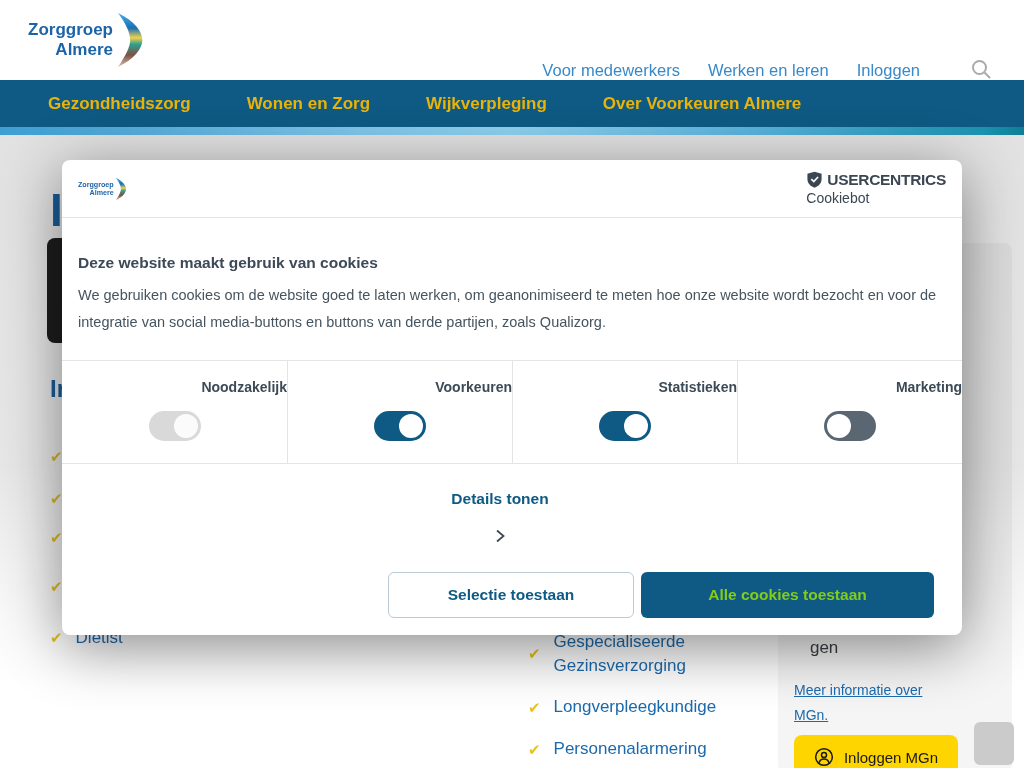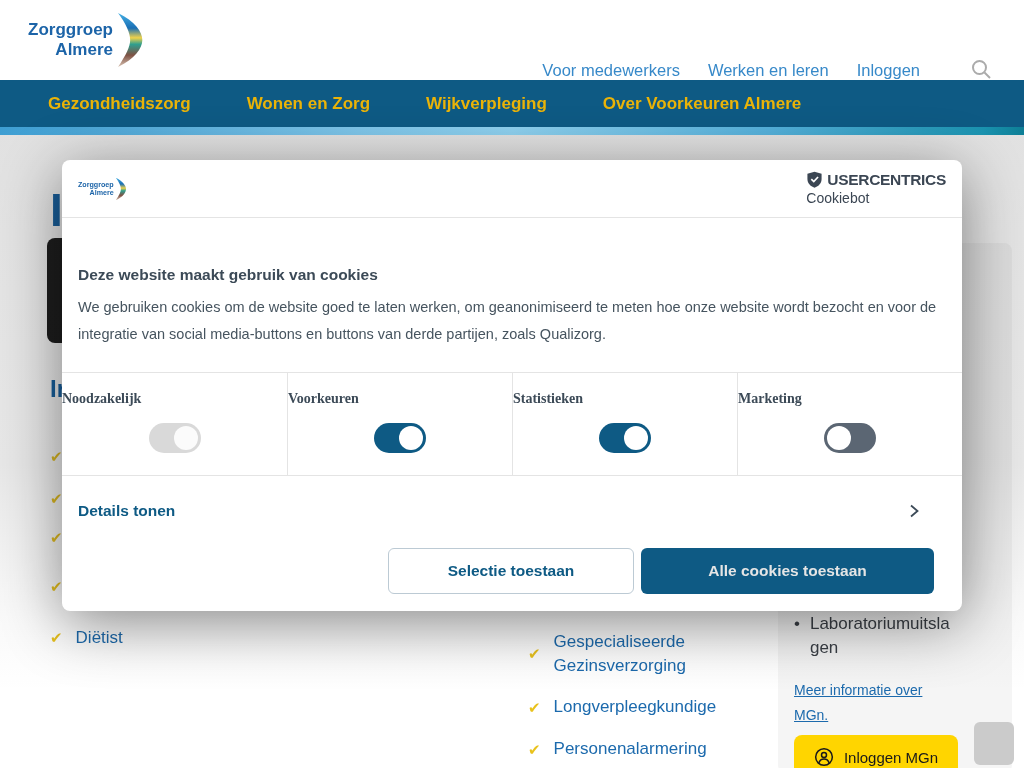--- a/index.html
+++ b/index.html
@@ -48,38 +48,38 @@
   
   .cookie-dialog { position:absolute; left:62px; top:160px; width:900px; background:#fff; border-radius:8px; z-index:10;
     box-shadow:0 12px 60px rgba(0,0,0,0.45); }
   .cd-header { height:58px; border-bottom:1px solid #e4e4e4; display:flex; align-items:center; justify-content:space-between; padding:0 16px; }
   .cd-logo { transform:scale(0.42); transform-origin:left center; display:flex; align-items:center; gap:3px; }
   .uc { display:flex; flex-direction:column; align-items:flex-start; }
   .uc-top { display:flex; align-items:flex-start; gap:4px; color:#3b4653; }
   .uc-word { font-weight:bold; font-size:15.5px; letter-spacing:-0.3px; }
   .uc-product { font-size:14px; color:#3b4653; margin-top:1px; }
   .cd-body { padding:0 16px; }
-  .cd-title { margin-top:48px; font-size:15.5px; font-weight:bold; color:#3c4a57; }
+  .cd-title { margin-top:36px; font-size:15.5px; font-weight:bold; color:#3c4a57; }
   .cd-desc { margin-top:10px; font-size:14.5px; color:#46545f; line-height:1.85; max-width:882px; }
   .cd-toggles { margin:24px -16px 0; border-top:1px solid #e4e4e4; border-bottom:1px solid #e4e4e4;
     display:grid; grid-template-columns:repeat(4,1fr); }
-  .cd-cell { text-align:left; padding:18px 0 22px;font-family:Liberation Serif, serif; }
+  .cd-cell { text-align:right; padding:18px 0 22px; }
   .cd-cell + .cd-cell { border-left:1px solid #e4e4e4; }
   .cd-cat-label { font-size:14px; font-weight:bold; color:#3c4a57; }
   .toggle { width:52px; height:30px; border-radius:15px; margin:16px auto 0; position:relative; cursor:pointer; }
   .toggle .knob { position:absolute; top:3px; width:24px; height:24px; border-radius:50%; background:#fff; }
   .toggle.on { background:#0e5a84; } .toggle.on .knob { right:3px; }
   .toggle.disabled { background:#d9d9d9; cursor:default; } .toggle.disabled .knob { right:3px; background:#fbfbfb; }
   .toggle.off { background:#5b6673; } .toggle.off .knob { left:3px; }
-  .cd-details { margin-top:26px; display:flex; justify-content:space-between; align-items:center; gap:20px; padding-right:24px; cursor:pointer; }
+  .cd-details { margin-top:26px; display:flex; justify-content:space-between; align-items:center; gap:20px; padding-right:24px; cursor:pointer;flex-direction:column; }
   .cd-details-label { color:#0e5a84; font-weight:bold; font-size:15.5px; }
   .cd-buttons { margin-top:28px; display:flex; justify-content:flex-end; gap:7px; padding:0 12px 17px 0; }
   .btn { height:46px; border-radius:6px; font-weight:bold; font-size:15.5px; display:flex; align-items:center; justify-content:center; cursor:pointer; font-family:inherit; }
   .btn-outline { width:246px; border:1px solid #bccad4; color:#0e5a84; background:#fff; }
-  .btn-filled { width:293px; border:none; background:#0e5a84; color:#e5e5e5; }
+  .btn-filled { width:293px; border:none; background:#0e5a84; color:#84cc16; }
 </style>
 </head>
 <body>
 
 <svg width="0" height="0" style="position:absolute">
   <defs>
     <linearGradient id="crescent-grad" x1="0" y1="0" x2="0" y2="1">
       <stop offset="0%" stop-color="#45b0e5"></stop>
       <stop offset="28%" stop-color="#1a6fb5"></stop>
       <stop offset="46%" stop-color="#f0d24a"></stop>

